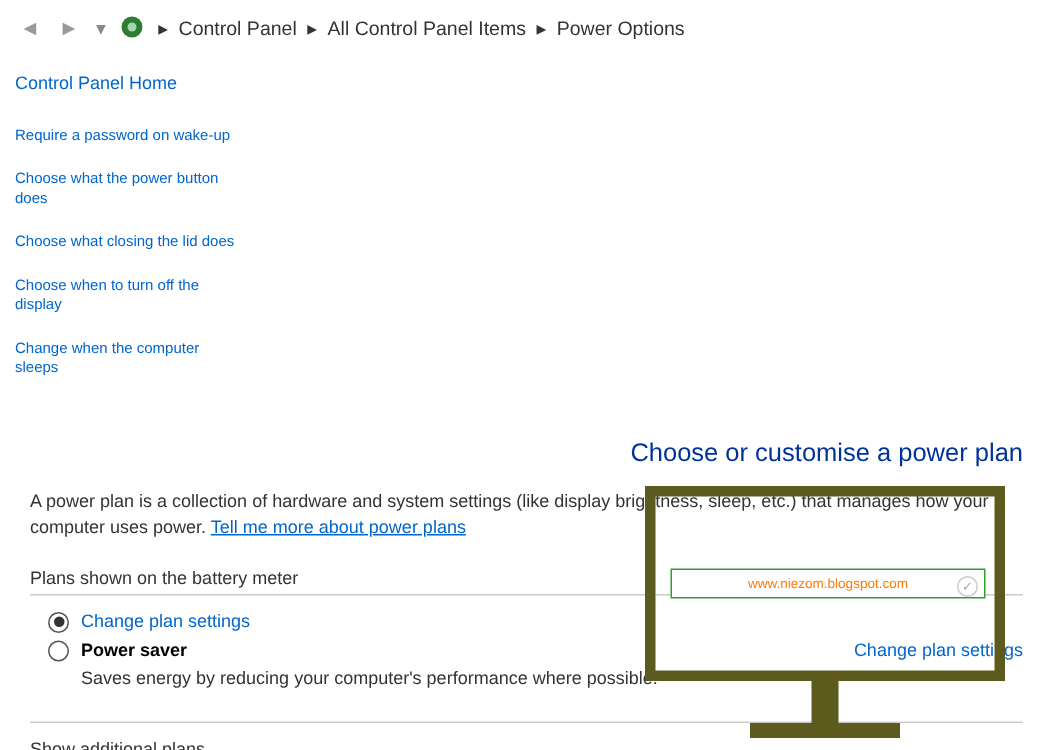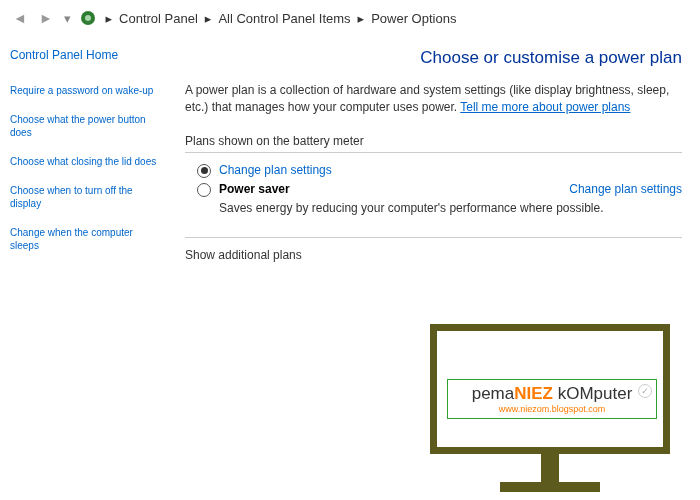--- a/index.html
+++ b/index.html
@@ -36,20 +36,21 @@
       align-items: center;
       justify-content: center;
     }
     .nav-icon svg { width: 18px; height: 18px; }
     .breadcrumb { display: flex; align-items: center; gap: 4px; }
     .breadcrumb span { color: #333; }
     .bc-sep { color: #666; margin: 0 3px; }
     .content {
       display: flex;
       height: calc(100% - 40px);
+      flex-direction: column;
     }
     .sidebar {
       width: 165px;
       padding: 12px 8px 12px 10px;
     }
     .sidebar-link {
       display: block;
       color: #0066cc;
       margin-bottom: 16px;
       font-size: 10px;
@@ -261,21 +262,18 @@
 
     <hr class="section-rule">
     <div class="show-additional">Show additional plans</div>
   </div>
 </div>
 
 <div class="watermark">
   <div class="monitor-frame">
     <div class="wm-box">
       <span class="wm-check">✓</span>
-      <div class="wm-brand">
-        <span class="b1">pema</span><span class="b2">NIEZ</span><span class="b3"> kOMputer</span>
-      </div>
       <div class="wm-url">www.niezom.blogspot.com</div>
     </div>
   </div>
   <div class="monitor-stand"></div>
   <div class="monitor-base"></div>
 </div>
 
 </body></html>

